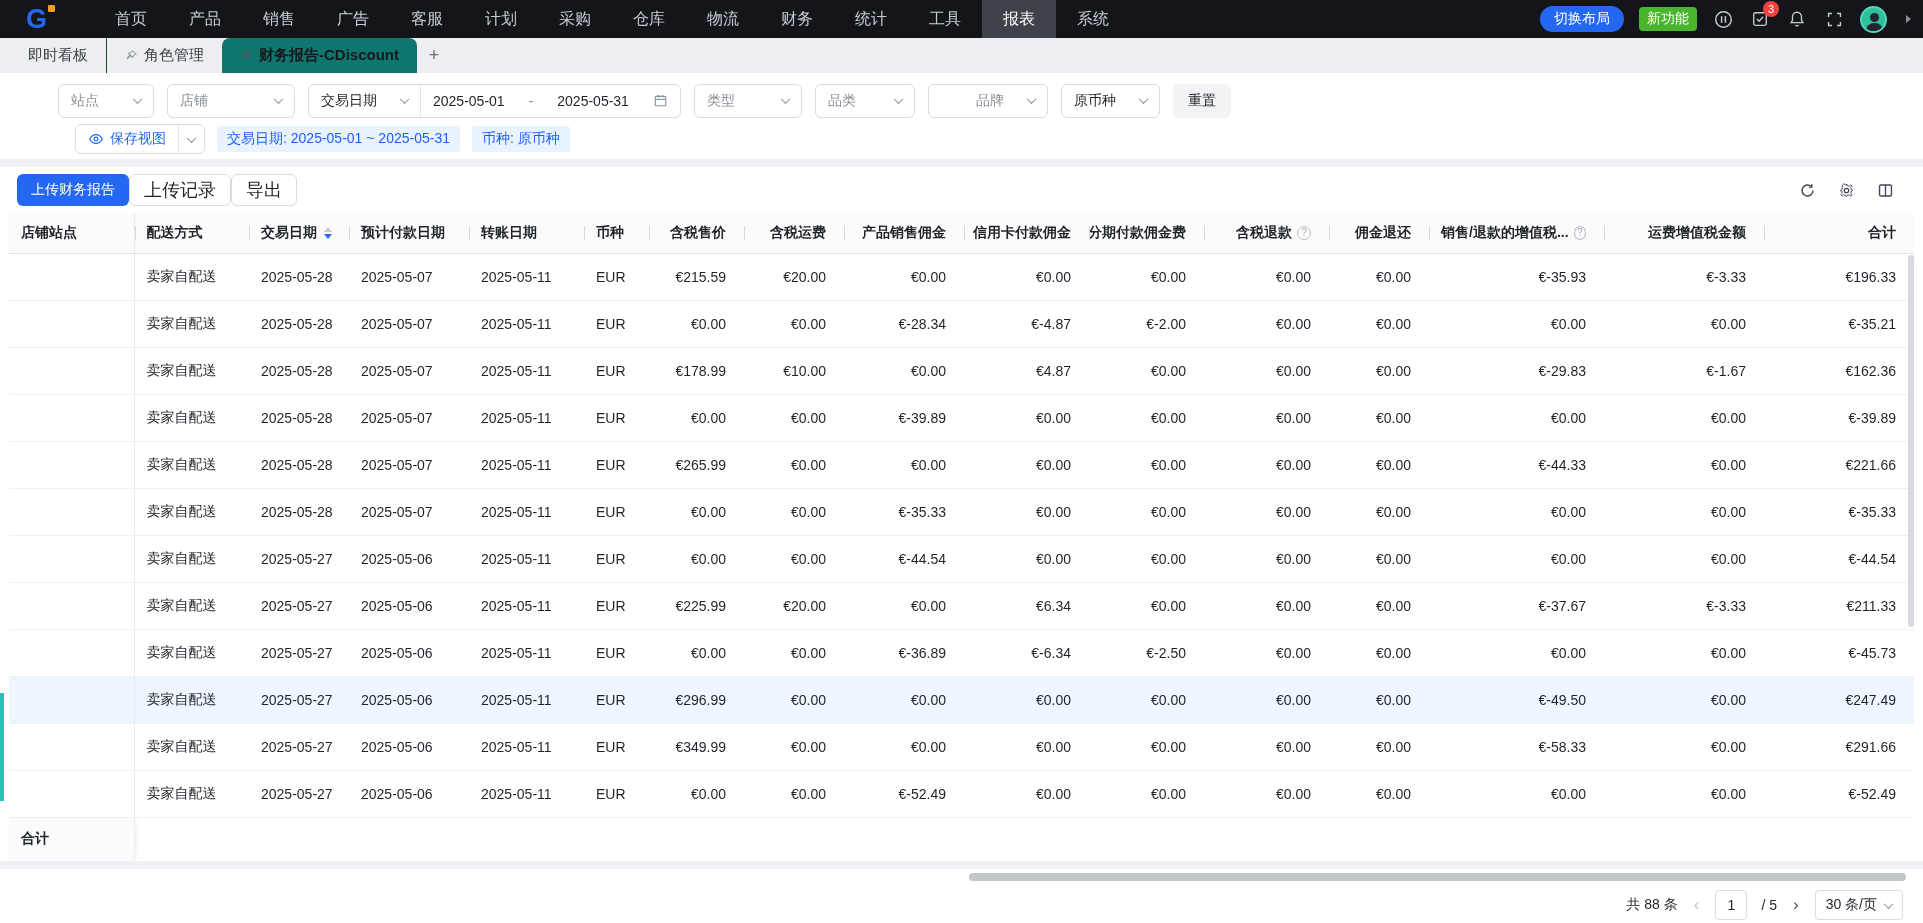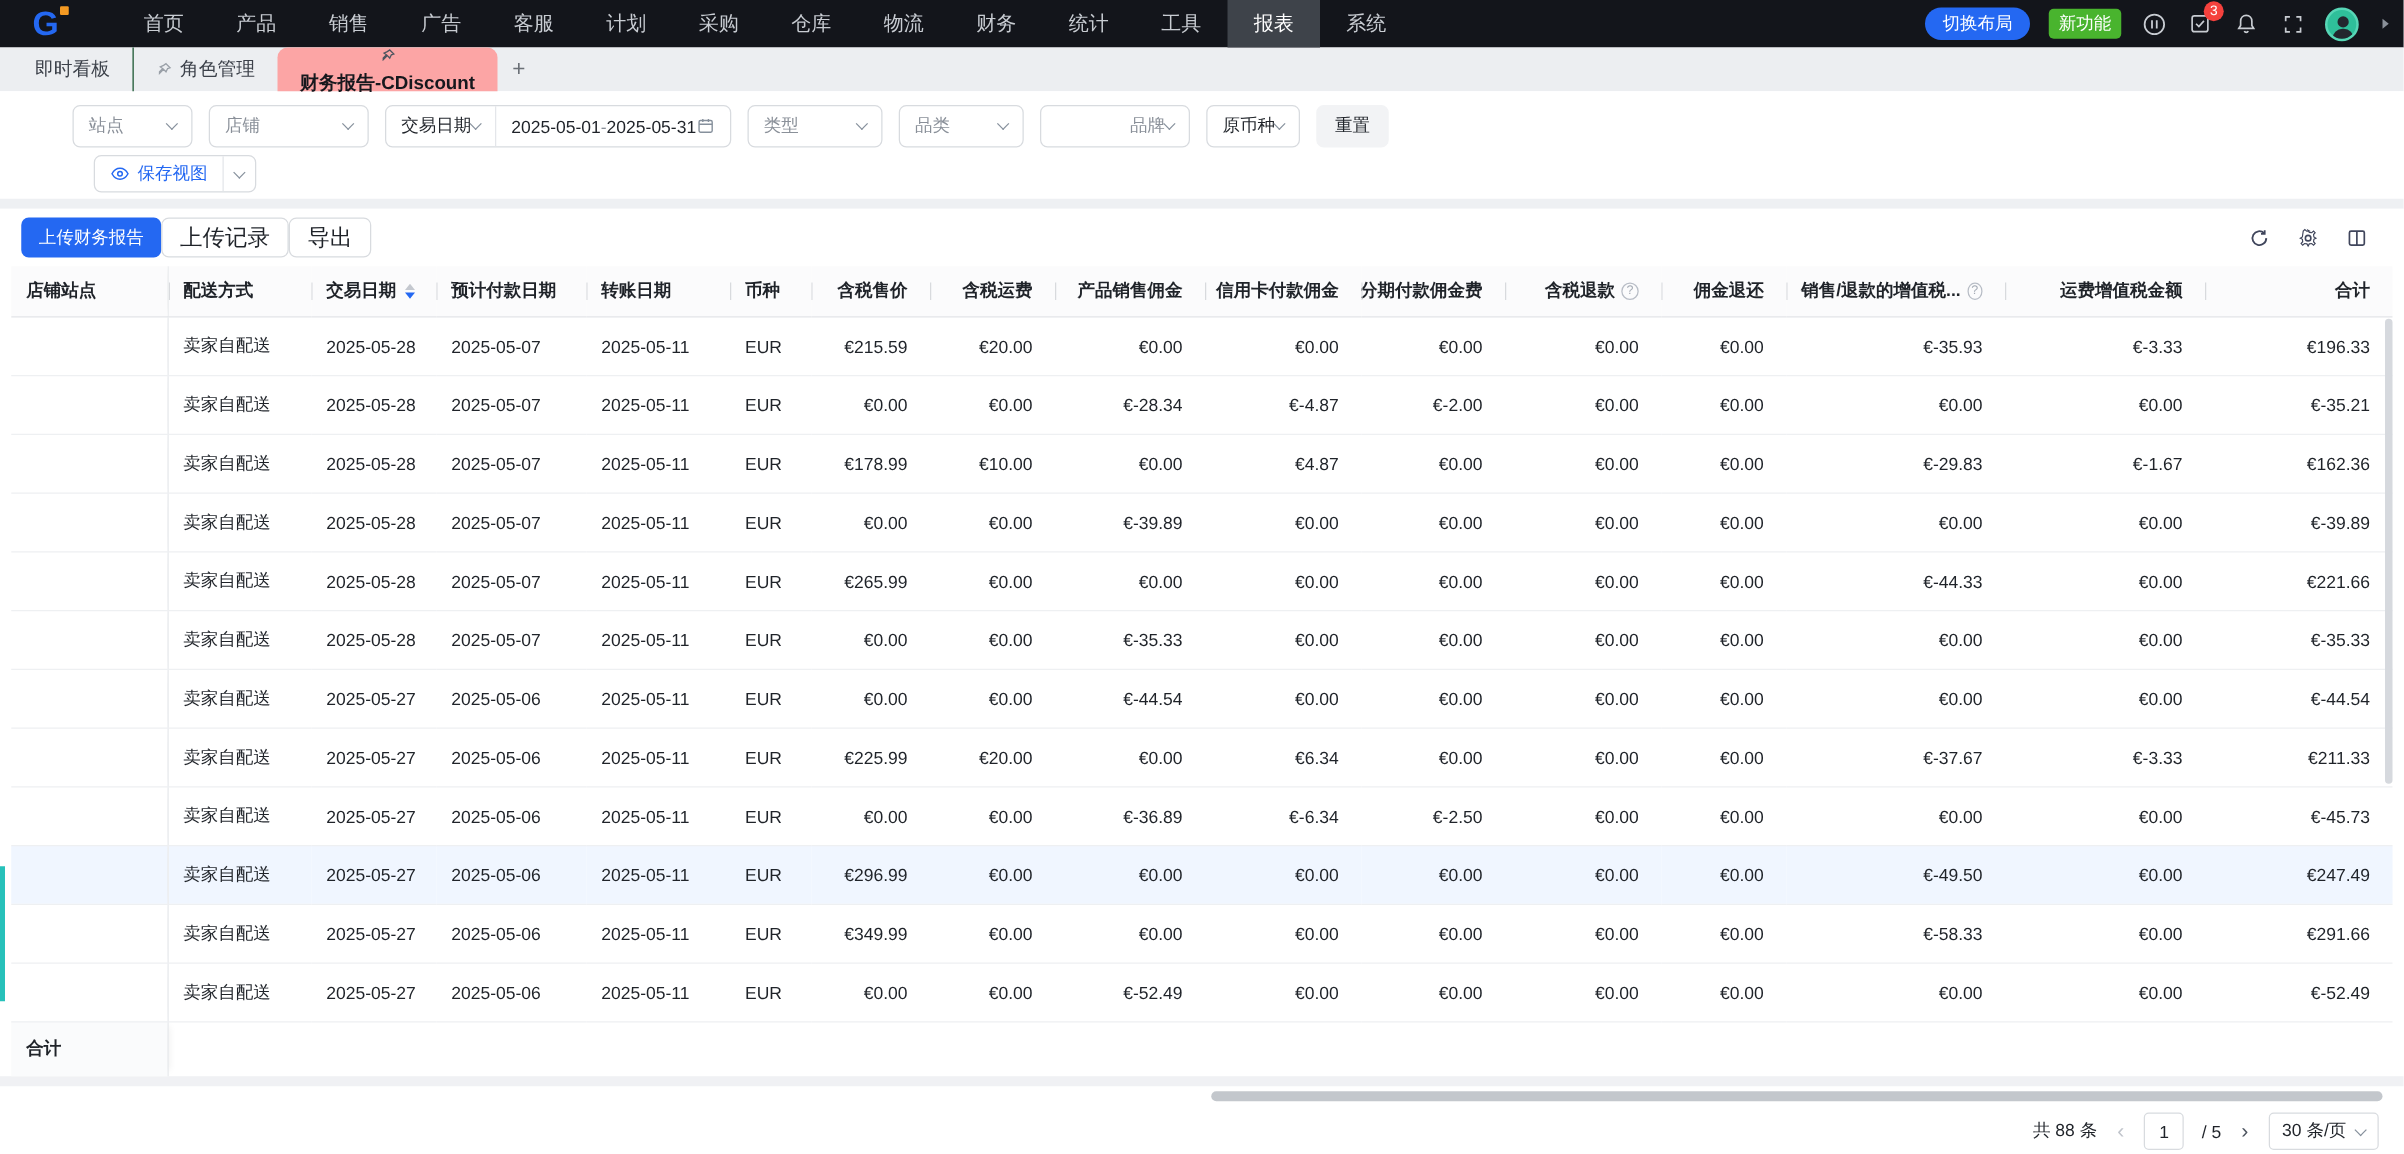--- a/index.html
+++ b/index.html
@@ -22,28 +22,28 @@
   .badge { position:absolute; top:-7px; right:-8px; background:#f5413d; color:#fff; font-size:11px; min-width:16px; height:16px; line-height:16px; border-radius:8px; text-align:center; padding:0 3px; }
   .avatar { width:27px; height:27px; border-radius:50%; background:#2fbf9a; overflow:hidden; position:relative; cursor:pointer; border:2px solid #57d6b6; }
   .avatar .head { position:absolute; top:5px; left:8px; width:9px; height:9px; border-radius:50%; background:#23262e; }
   .avatar .body { position:absolute; top:15px; left:4px; width:17px; height:12px; border-radius:8px 8px 0 0; background:#23262e; }
   .collapse-arrow { width:0; height:0; border-left:5px solid #8a9099; border-top:4px solid transparent; border-bottom:4px solid transparent; margin-left:4px; cursor:pointer; }
 
   
   .tabbar { height:35px; background:#eceef1; display:flex; align-items:flex-end; padding-left:10px; }
   .tab { height:35px; display:flex; align-items:center; gap:6px; padding:0 18px; font-size:15px; color:#3c414a; cursor:pointer; }
   .tab .pin svg { display:block; }
-  .tab.active { background:#fca5a5; border-radius:8px 8px 0 0; font-weight:bold; color:#16181d;flex-direction:column; }
+  .tab.active { background:#0f766e; border-radius:8px 8px 0 0; font-weight:bold; color:#16181d; }
   .tab.inactive + .tab.inactive { border-left:1px solid #14532d;justify-content:center; }
   .tab-add { width:34px; height:35px; display:flex; align-items:center; justify-content:center; color:#6b7077; font-size:18px; cursor:pointer; }
 
   
   .filters { display:flex; align-items:center; gap:13px; padding:9px 0 0 58px; height:46px; background:#fff; }
   .fctl { border:1px solid #d8dbdf; border-radius:6px; height:34px; display:flex; align-items:center; font-size:14px; background:#fff; }
-  .fctl .seg { display:flex; align-items:center; gap:0; padding:0 12px; height:100%; cursor:pointer; }
+  .fctl .seg { display:flex; align-items:center; gap:24px; padding:0 12px; height:100%; cursor:pointer; }
   .fctl .seg + .seg { border-left:1px solid #e4e6ea; }
   .fctl .ph { color:#8a9099; }
   .fctl .val { color:#1f2329; }
   .chev { width:7px; height:7px; border-right:1.5px solid #86909c; border-bottom:1.5px solid #86909c; transform:rotate(45deg) translate(-1px,-1px); display:inline-block; flex:0 0 auto; }
   .btn-reset { background:#f2f3f5; border:1px solid #f2f3f5; border-radius:6px; height:34px; padding:0 14px; font-size:14px; color:#1f2329; cursor:pointer; }
 
   .viewbar { display:flex; align-items:center; gap:12px; padding-left:75px; height:40px; background:#fff; }
   .saveview { border:1px solid #d8dbdf; border-radius:6px; height:30px; display:flex; align-items:center; background:#fff; }
   .saveview .main { display:flex; align-items:center; gap:6px; padding:0 12px; color:#2468f2; font-size:14px; cursor:pointer; }
   .saveview .drop { border-left:1px solid #e4e6ea; height:100%; display:flex; align-items:center; padding:0 9px; cursor:pointer; }
@@ -243,20 +243,24 @@
       <svg width="16" height="16" viewBox="0 0 20 20" fill="none" stroke="#2468f2" stroke-width="1.5">
           <path d="M2 10s3-5.5 8-5.5S18 10 18 10s-3 5.5-8 5.5S2 10 2 10z"></path>
           <circle cx="10" cy="10" r="2.3"></circle>
         </svg>
       <span>保存视图</span>
     </span>
     <span class="drop">
         <span class="chev"></span>
       </span>
   </div>
+  <div id="filter-tags" style="display:flex;gap:12px">
+      <span class="ftag">交易日期: 2025-05-01 ~ 2025-05-31</span>
+      <span class="ftag">币种: 原币种</span>
+    </div>
 </div>
 
 <div class="gap-strip"></div>
 
 <div class="panel">
   <div class="toolbar">
     <button class="btn-primary">上传财务报告</button>
     <button class="btn-plain">上传记录</button>
     <button class="btn-plain">导出</button>
     <div class="toolbar-right">

